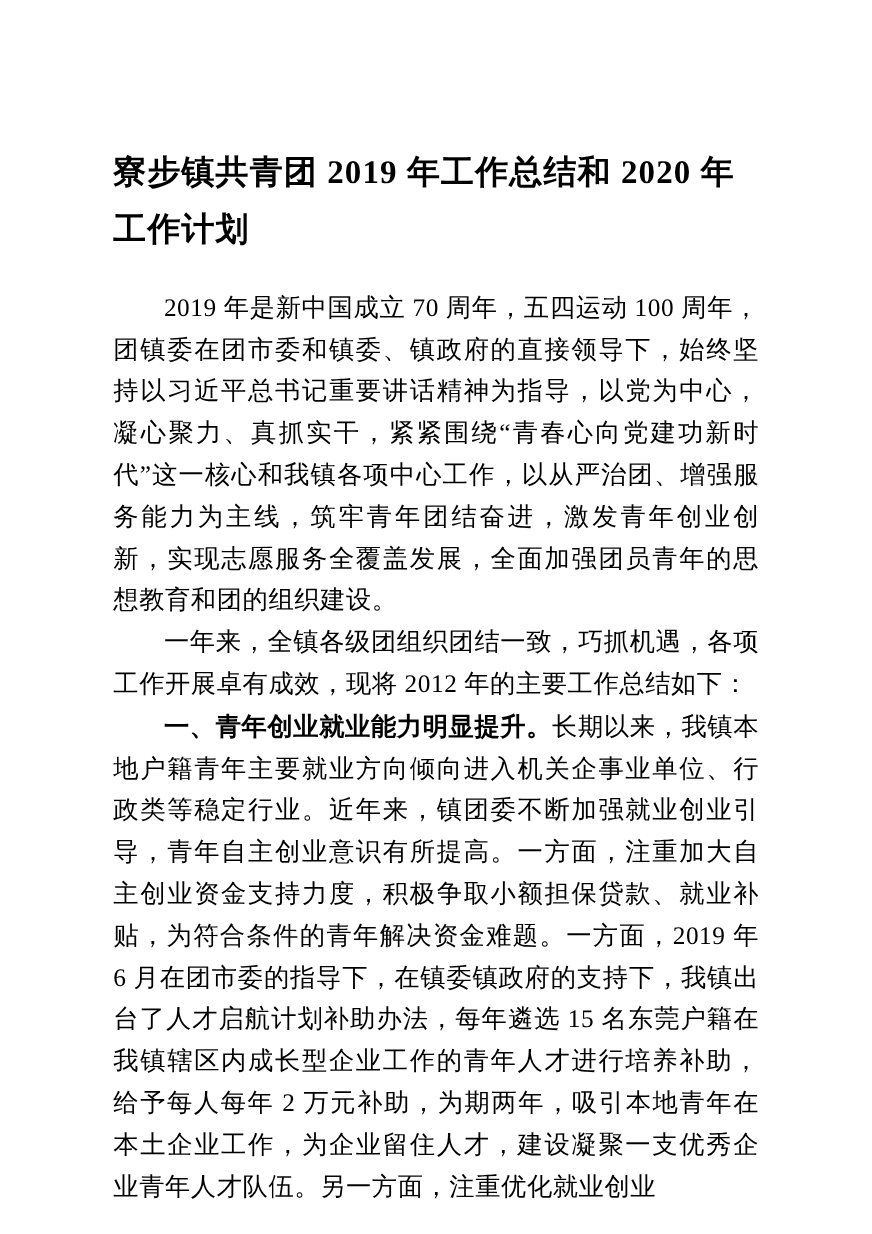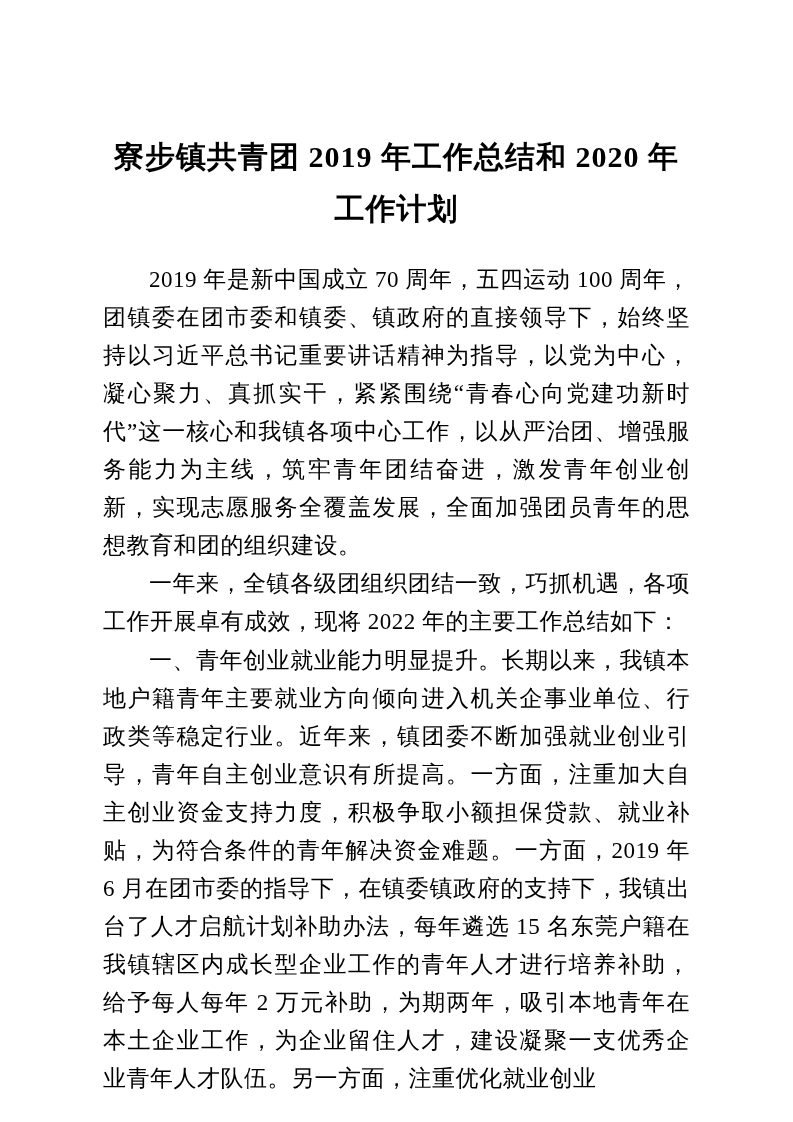--- a/index.html
+++ b/index.html
@@ -17,45 +17,44 @@
     box-sizing: border-box;
     padding: 131px 103px 0 103px;
     overflow: hidden;
     font-family: "Liberation Serif", "DejaVu Serif", serif;
   }
   .doc-title {
     margin: 0 0 26px 0;
     font-size: 30px;
     line-height: 52px;
     font-weight: 700;
-    text-align: center;
     letter-spacing: 1px;
     font-family: "Liberation Serif", "DejaVu Serif", serif;
   }
   .para {
     margin: 0;
     font-size: 23px;
     line-height: 38px;
     text-align: justify;
     text-indent: 2em;
     letter-spacing: 0.5px;
     word-break: break-all;
     font-family: "Liberation Serif", "DejaVu Serif", serif;
   }
   .para-lead {
-    font-weight: 400;
+    font-weight: 700;
     font-family: "Liberation Sans", "DejaVu Sans", sans-serif;
   }
 </style>
 </head>
 <body>
 
 <div class="page">
 
   <h1 class="doc-title">寮步镇共青团 2019 年工作总结和 2020 年工作计划</h1>
 
   <p class="para"><span>2019 年是新中国成立 70 周年，五四运动 100 周年，团镇委在团市委和镇委、镇政府的直接领导下，始终坚持以习近平总书记重要讲话精神为指导，以党为中心，凝心聚力、真抓实干，紧紧围绕“青春心向党建功新时代”这一核心和我镇各项中心工作，以从严治团、增强服务能力为主线，筑牢青年团结奋进，激发青年创业创新，实现志愿服务全覆盖发展，全面加强团员青年的思想教育和团的组织建设。</span></p>
 
-  <p class="para"><span>一年来，全镇各级团组织团结一致，巧抓机遇，各项工作开展卓有成效，现将 2022 年的主要工作总结如下：</span></p>
+  <p class="para"><span>一年来，全镇各级团组织团结一致，巧抓机遇，各项工作开展卓有成效，现将 2012 年的主要工作总结如下：</span></p>
 
   <p class="para"><strong class="para-lead">一、青年创业就业能力明显提升。</strong><span>长期以来，我镇本地户籍青年主要就业方向倾向进入机关企事业单位、行政类等稳定行业。近年来，镇团委不断加强就业创业引导，青年自主创业意识有所提高。一方面，注重加大自主创业资金支持力度，积极争取小额担保贷款、就业补贴，为符合条件的青年解决资金难题。一方面，2019 年 6 月在团市委的指导下，在镇委镇政府的支持下，我镇出台了人才启航计划补助办法，每年遴选 15 名东莞户籍在我镇辖区内成长型企业工作的青年人才进行培养补助，给予每人每年 2 万元补助，为期两年，吸引本地青年在本土企业工作，为企业留住人才，建设凝聚一支优秀企业青年人才队伍。另一方面，注重优化就业创业</span></p>
 
 </div>
 
 </body></html>

